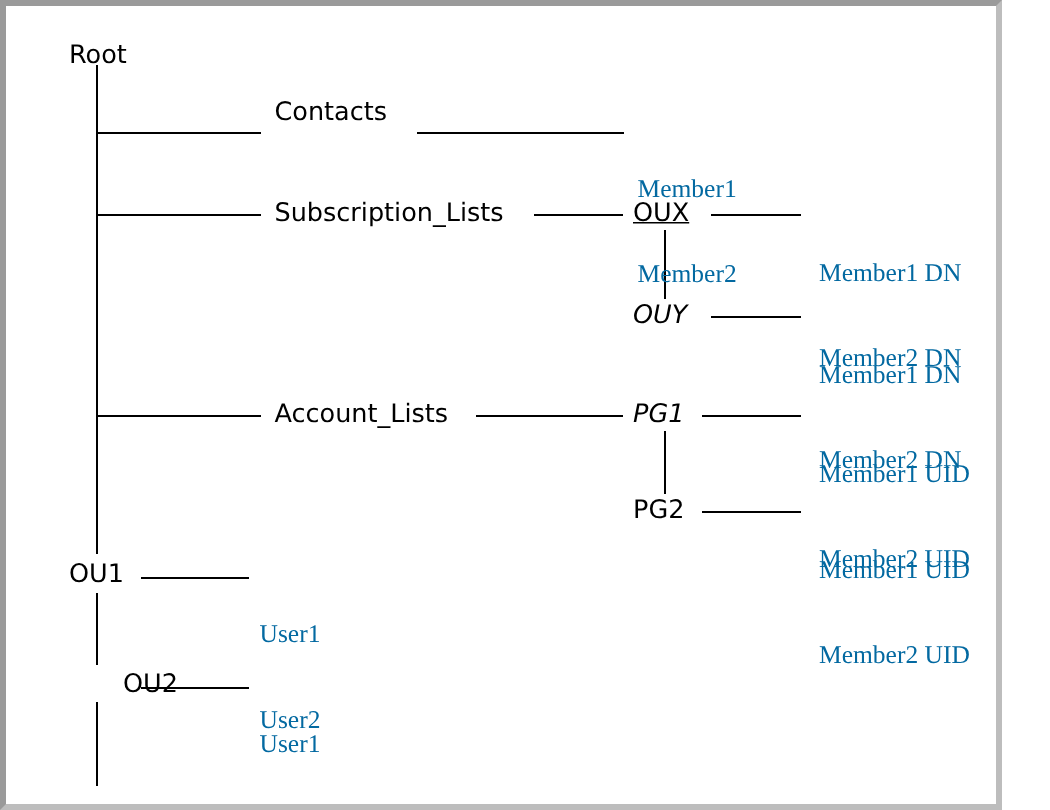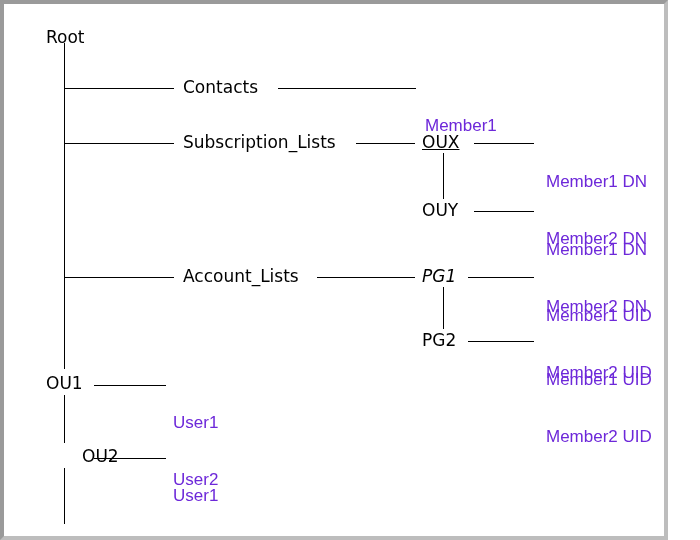--- a/index.html
+++ b/index.html
@@ -47,22 +47,22 @@
     position: absolute;
     color: #000000;
     font-family: "DejaVu Sans", sans-serif;
     font-size: 17px;
     line-height: 19px;
     white-space: pre;
     letter-spacing: 0px;
   }
   .leaf-label {
     position: absolute;
-    color: #6d28d9;
-    font-family: Liberation Sans, sans-serif;
+    color: #0369a1;
+    font-family: Liberation Serif, serif;
     font-size: 17px;
     line-height: 19px;
     white-space: pre;
   }
   .leaf-label span { display: block; }
 </style>
 </head>
 <body>
 
 <div id="diagram-frame">
@@ -97,40 +97,41 @@
 
         <line x1="462" y1="335.5" x2="528" y2="335.5"></line>
 
         <line x1="88" y1="379.5" x2="160" y2="379.5"></line>
         <line x1="88" y1="452.5" x2="160" y2="452.5"></line>
       </g>
     </svg>
 
     <div class="node-label" style="left:40px; top:22px;">Root</div>
 
-    <div class="node-label" style="left:177px; top:72px;">Contacts</div>
+    <div class="node-label" style="left:177px; top:60px;">Contacts</div>
 
     <div class="node-label" style="left:177px; top:127px;">Subscription_Lists</div>
 
     <div class="node-label" style="left:177px; top:261px;">Account_Lists</div>
 
     <div class="node-label" style="left:416px; top:127px;text-decoration:underline;">OUX</div>
 
-    <div class="node-label" style="left:416px; top:195px;">OUY</div>
+    <div class="node-label" style="left:416px; top:195px;font-style:italic;">OUY</div>
 
     <div class="node-label" style="left:416px; top:261px;font-style:italic;">PG1</div>
 
     <div class="node-label" style="left:416px; top:325px;">PG2</div>
 
     <div class="node-label" style="left:40px; top:368px;">OU1</div>
 
     <div class="node-label" style="left:40px; top:441px;margin-left:36px;">OU2</div>
 
     <div class="leaf-label" style="left:419px; top:72px;">
       <span>Member1</span>
+      <span>Member2</span>
     </div>
 
     <div class="leaf-label" style="left:540px; top:128px;">
       <span>Member1 DN</span>
       <span>Member2 DN</span>
     </div>
 
     <div class="leaf-label" style="left:540px; top:196px;">
       <span>Member1 DN</span>
       <span>Member2 DN</span>

